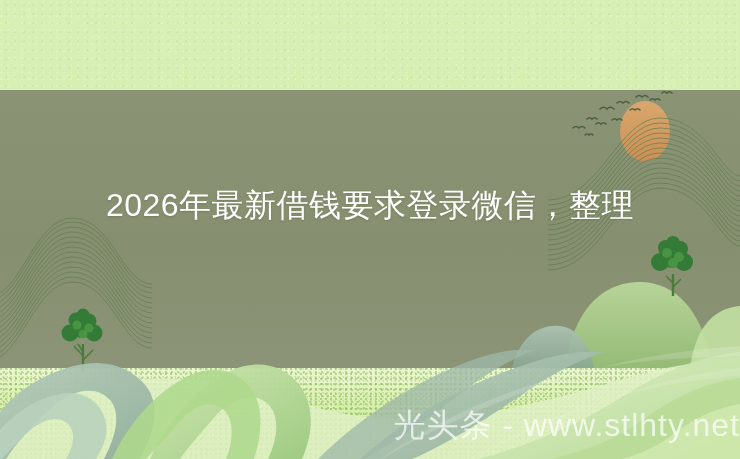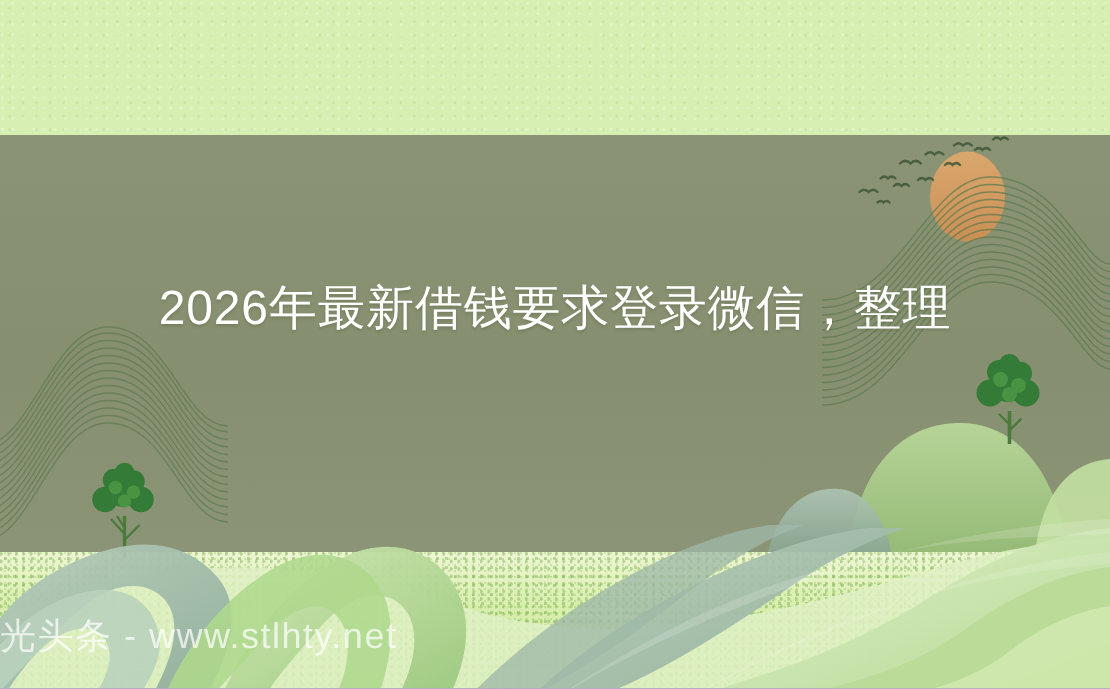--- a/index.html
+++ b/index.html
@@ -2,21 +2,21 @@
 <html><head>
 <meta charset="utf-8">
 <style>
   html,body{margin:0;padding:0;background:#fff;}
   body{font-family:"Liberation Sans","DejaVu Sans",sans-serif;}
 
   .canvas{
     position:relative;
     width:740px;height:459px;
     overflow:hidden;
-    background:#4c1d95;
+    background:#1d4ed8;
   }
 
   
   .band-top{
     position:absolute;left:0;top:0;width:740px;height:90px;
     background:#d7efb2;
   }
   .band-top:after{
     content:"";position:absolute;inset:0;
     background-image:
@@ -63,23 +63,23 @@
     font-weight:400;
     letter-spacing:0.5px;
     font-family:"Liberation Sans","DejaVu Sans",sans-serif;
     text-shadow:0 1px 2px rgba(80,95,60,.35);
     white-space:nowrap;
   }
 
   
   .watermark{
     position:absolute;left:0;top:408px;width:740px;
-    text-align:left;
+    text-align:right;
     color:rgba(255,255,255,.72);
-    font-size:24px;
+    font-size:32px;
     line-height:34px;
     letter-spacing:1px;
     font-family:"Liberation Sans","DejaVu Sans",sans-serif;
     pointer-events:none;
     white-space:nowrap;
   }
 </style>
 </head>
 <body>
 

